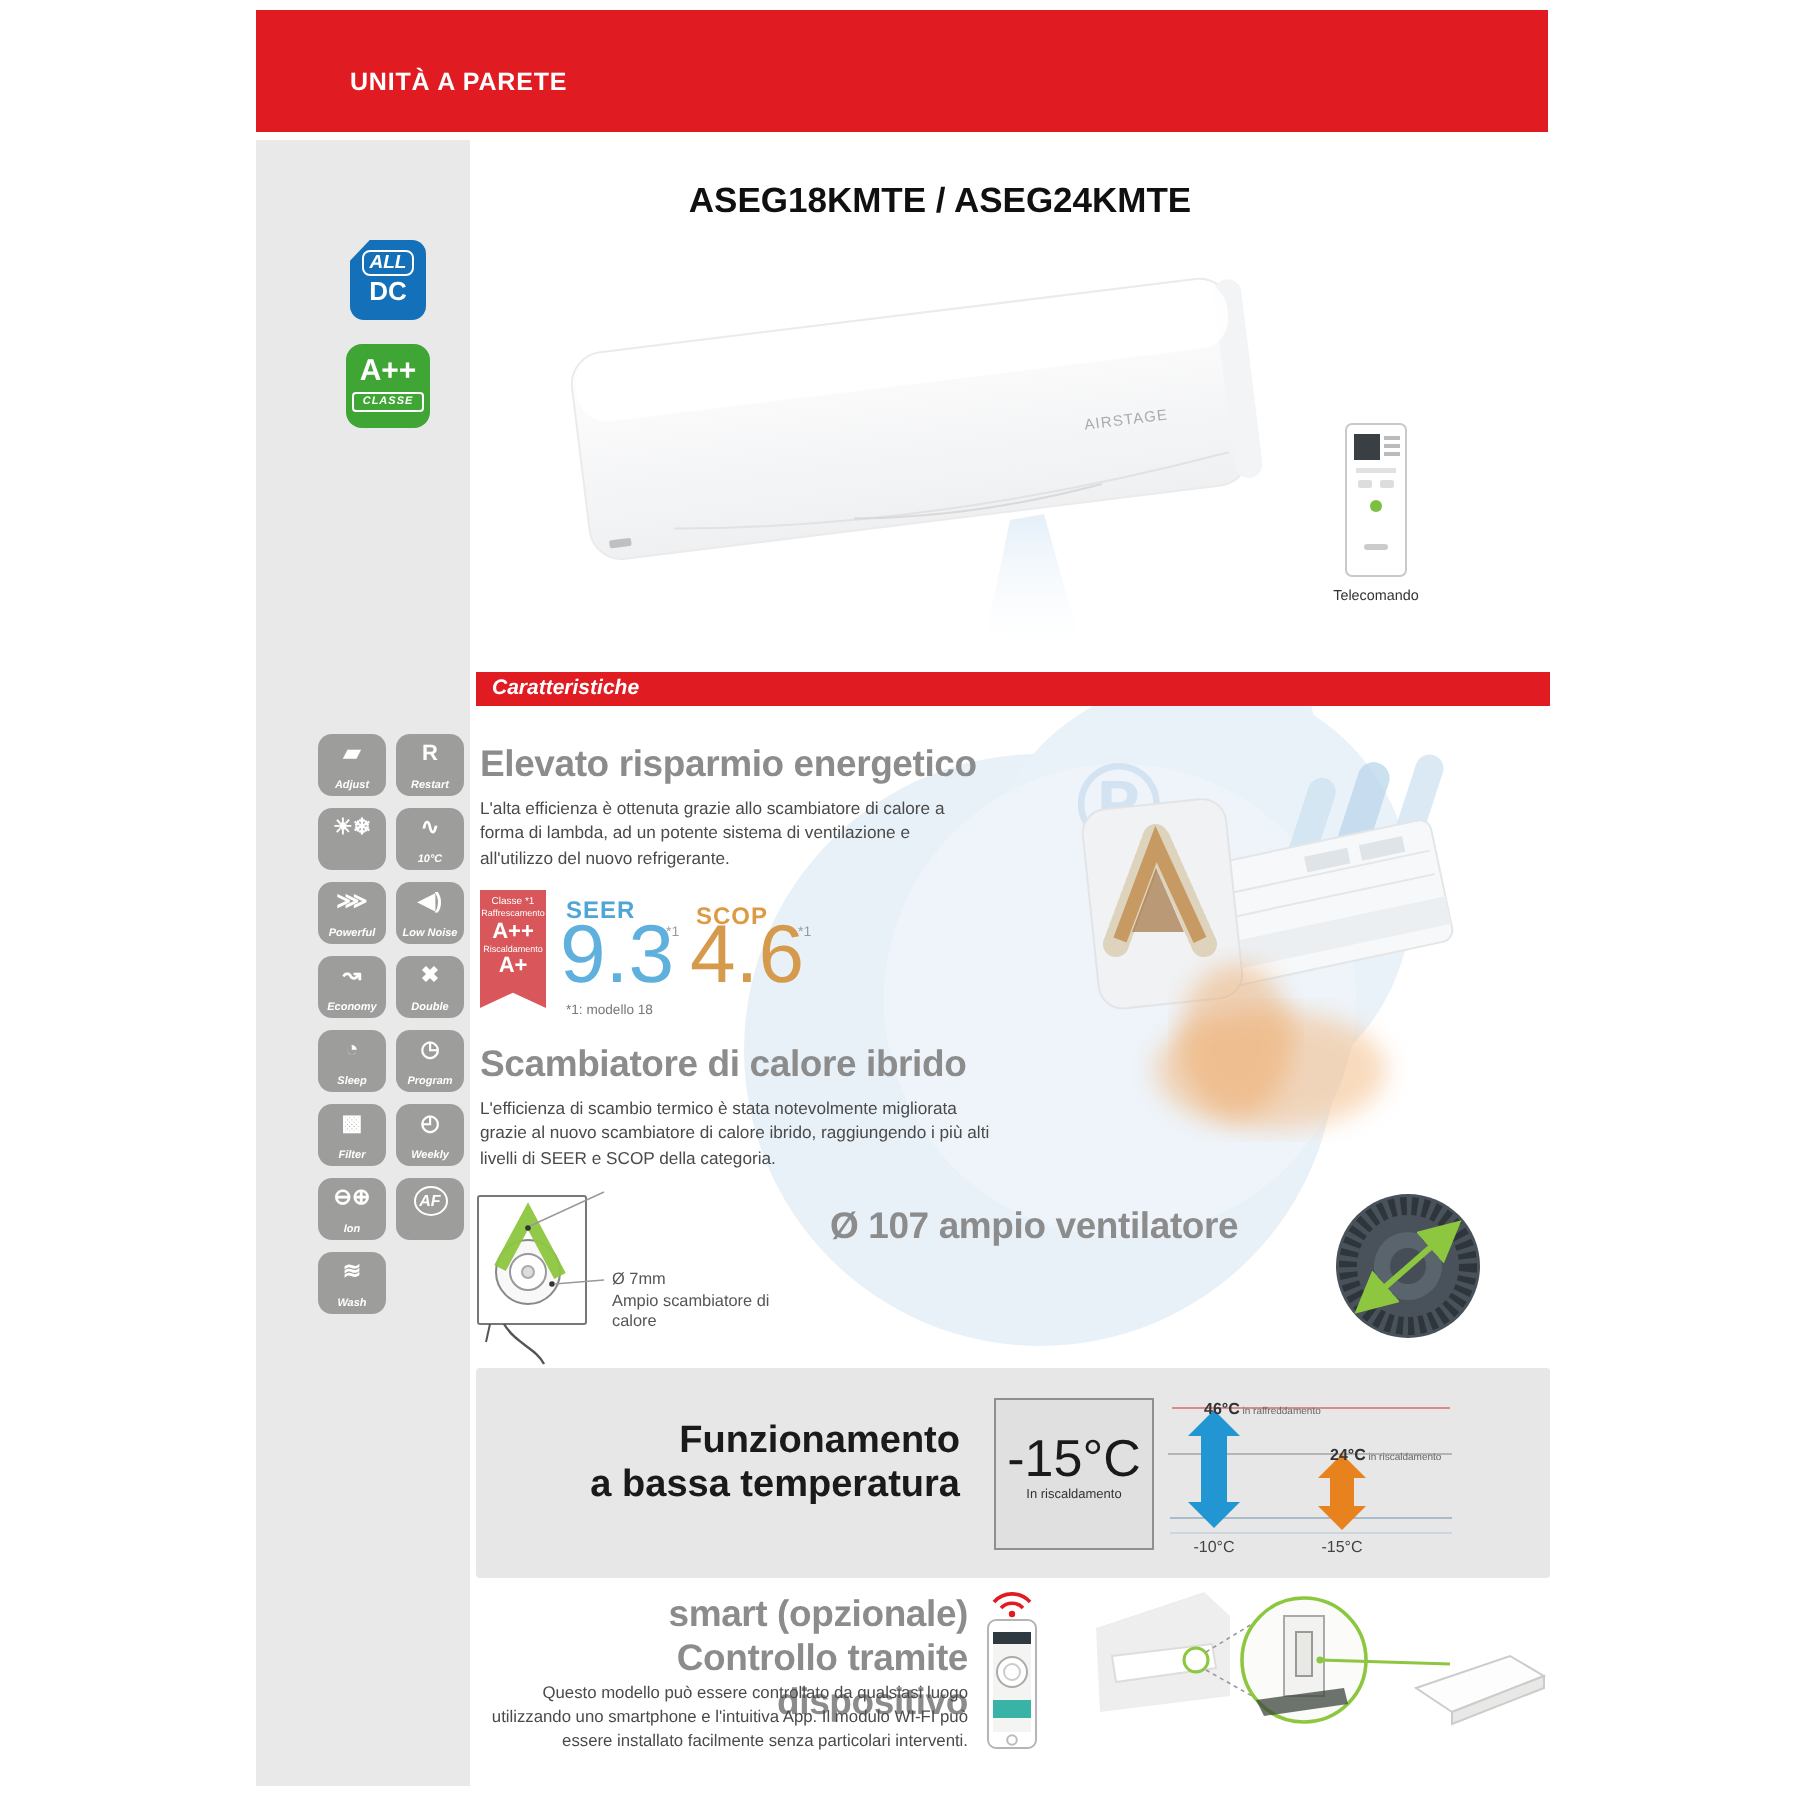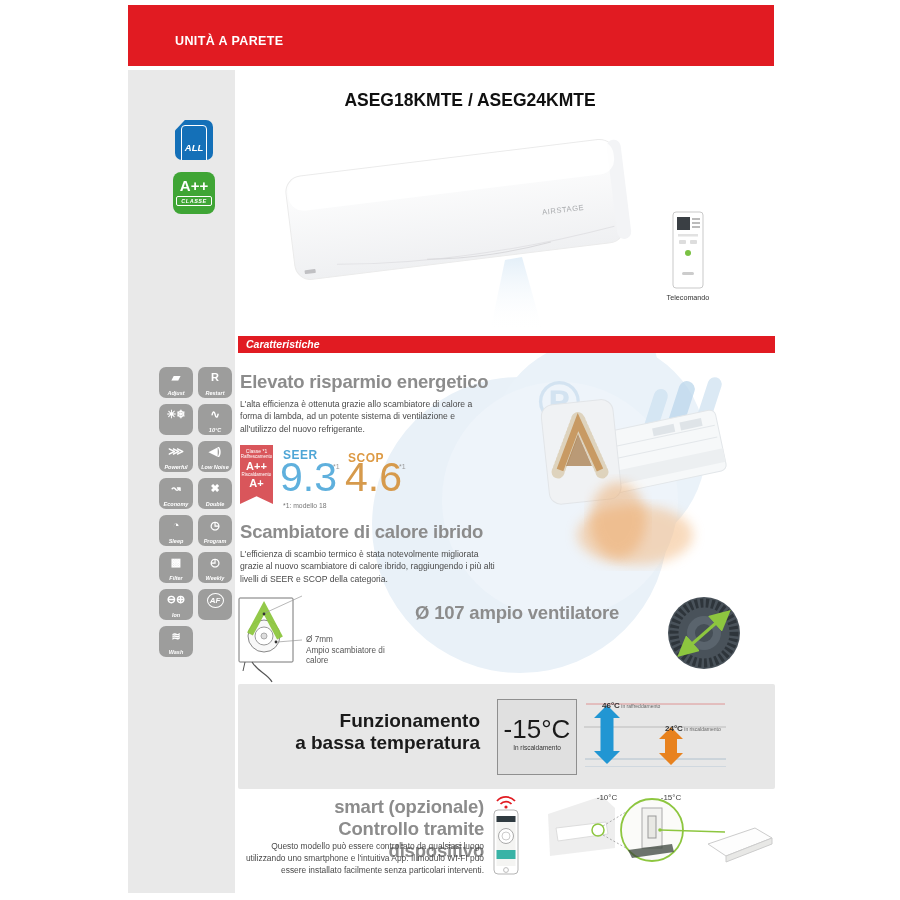--- a/index.html
+++ b/index.html
@@ -11,21 +11,21 @@
   .banner-text{position:absolute;left:47px;top:29px;color:#fff;font-weight:bold;
                font-size:12.5px;letter-spacing:.4px;}
   .model-title{left:224px;top:90px;width:492px;text-align:center;font-size:17.5px;
                font-weight:bold;color:#101010;z-index:3;}
   
   .sidebar{left:128px;top:70px;width:107px;height:823px;background:#e9e9e9;z-index:0;}
   .alldc{left:175px;top:120px;width:38px;height:40px;background:#1470b8;border-radius:7px;
          clip-path:polygon(26% 0,100% 0,100% 100%,0 100%,0 26%);z-index:3;
          display:flex;flex-direction:column;align-items:center;color:#fff;}
   .alldc-top{border:1.5px solid #fff;border-radius:4px;font-style:italic;font-weight:bold;
-             font-size:9.5px;line-height:11px;padding:16px 3px;margin-top:5px;}
+             font-size:9.5px;line-height:11px;padding:0 3px;margin-top:5px;}
   .alldc-bottom{font-weight:bold;font-size:13px;line-height:15px;}
   .classbadge{left:173px;top:172px;width:42px;height:42px;background:#3fa535;border-radius:8px;
               z-index:3;display:flex;flex-direction:column;align-items:center;color:#fff;}
   .class-grade{font-weight:bold;font-size:15px;line-height:17px;margin-top:5px;}
   .class-caption{border:1px solid #fff;border-radius:2px;font-size:5.5px;font-style:italic;
                  font-weight:bold;padding:1px 4px;margin-top:2px;letter-spacing:.5px;}
   .feature-grid{left:159px;top:367px;display:grid;grid-template-columns:34px 34px;
                 column-gap:5px;row-gap:6px;z-index:3;}
   .tile{position:relative;width:34px;height:31px;background:#9d9d9c;border-radius:7px;color:#fff;}
   .tile .glyph{display:block;text-align:center;font-size:11px;line-height:20px;height:19px;font-weight:bold;}
@@ -57,21 +57,21 @@
   .band{left:238px;top:684px;width:537px;height:105px;background:#e7e7e7;border-radius:2px;z-index:0;}
   .band-title{left:248px;top:710px;width:232px;text-align:right;font-weight:bold;color:#1a1a1a;
               font-size:19px;line-height:22px;z-index:3;}
   .temp-box{left:497px;top:699px;width:80px;height:76px;background:#e0e0e0;border:1px solid #8f8f8f;
             box-sizing:border-box;text-align:center;z-index:2;}
   .temp-box-value{font-size:26px;color:#1a1a1a;margin-top:15px;line-height:28px;}
   .temp-box-caption{font-size:6.5px;color:#333;margin-top:1px;}
   .chart-max{position:absolute;z-index:3;white-space:nowrap;}
   .chart-max .t{font-size:8px;font-weight:bold;color:#333;}
   .chart-max .u{font-size:5px;color:#666;}
-  .chart-min{position:absolute;width:36px;text-align:center;font-size:8px;color:#444;z-index:3;margin-top:24px;}
+  .chart-min{position:absolute;width:36px;text-align:center;font-size:8px;color:#444;z-index:3;}
   
   .smart-heading{left:238px;top:796px;width:246px;text-align:right;color:#8c8c8c;font-weight:bold;
                  font-size:18.5px;line-height:22px;letter-spacing:-.2px;z-index:3;}
   .smart-body{left:238px;top:841px;width:246px;text-align:right;color:#4a4a4a;
               font-size:8.4px;line-height:11.8px;z-index:3;}
   .remote-caption{left:648px;top:293px;width:80px;text-align:center;font-size:7.2px;color:#333;z-index:3;}
   #art{position:absolute;left:0;top:0;z-index:1;}
 </style>
 </head>
 <body>

